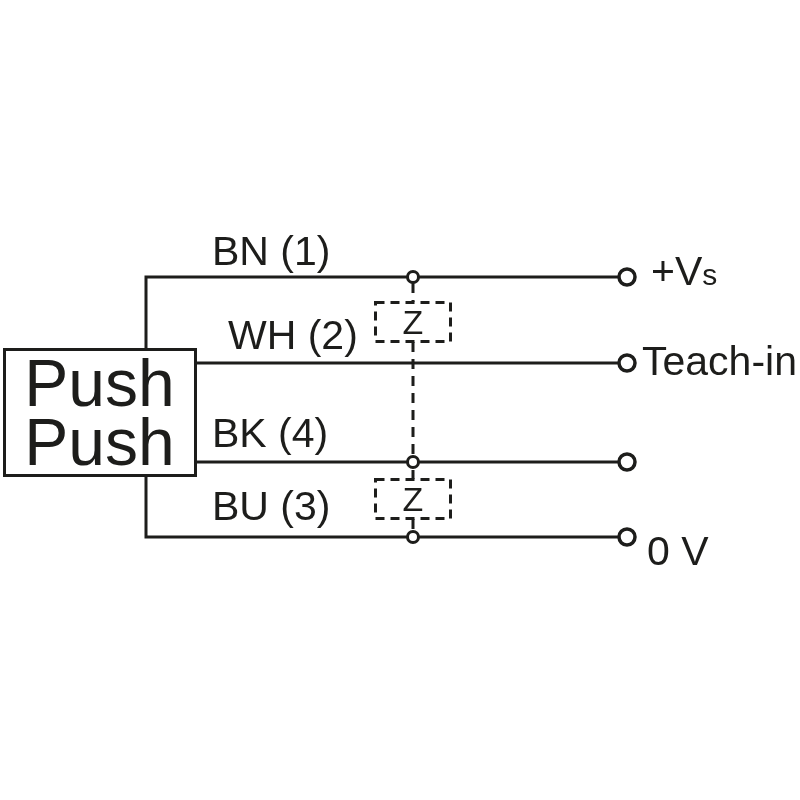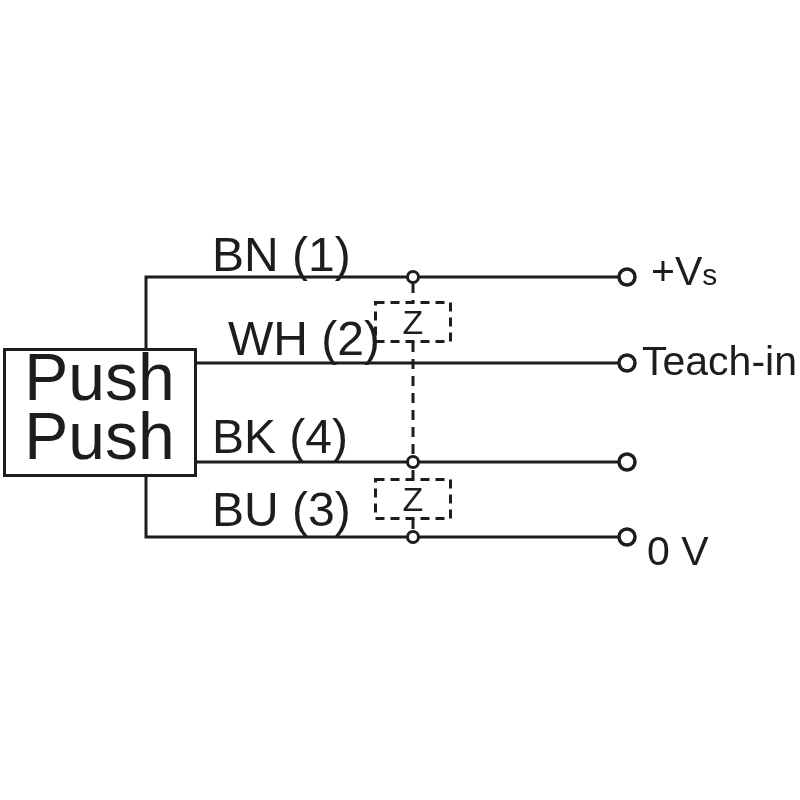--- a/index.html
+++ b/index.html
@@ -15,33 +15,33 @@
   }
   .diagram-svg {
     position: absolute;
     left: 0;
     top: 0;
   }
   .label {
     position: absolute;
     white-space: nowrap;
     line-height: 1;
-    font-size: 48px;
+    font-size: 41px;
     color: #1d1d1b;
   }
   .device-text {
     position: absolute;
     left: 3px;
     top: 348px;
     width: 193px;
     height: 129px;
     display: flex;
     flex-direction: column;
     align-items: center;
-    justify-content: flex-start;
+    justify-content: center;
     font-size: 66px;
     line-height: 59px;
     color: #1d1d1b;
   }
   .zener-text {
     position: absolute;
     width: 76px;
     height: 40px;
     display: flex;
     align-items: center;

